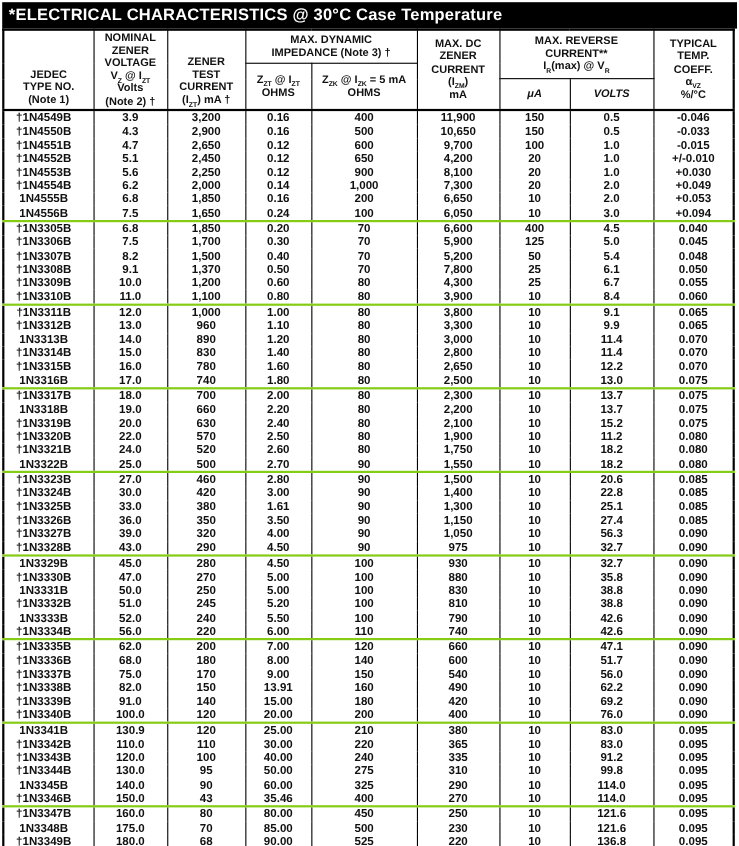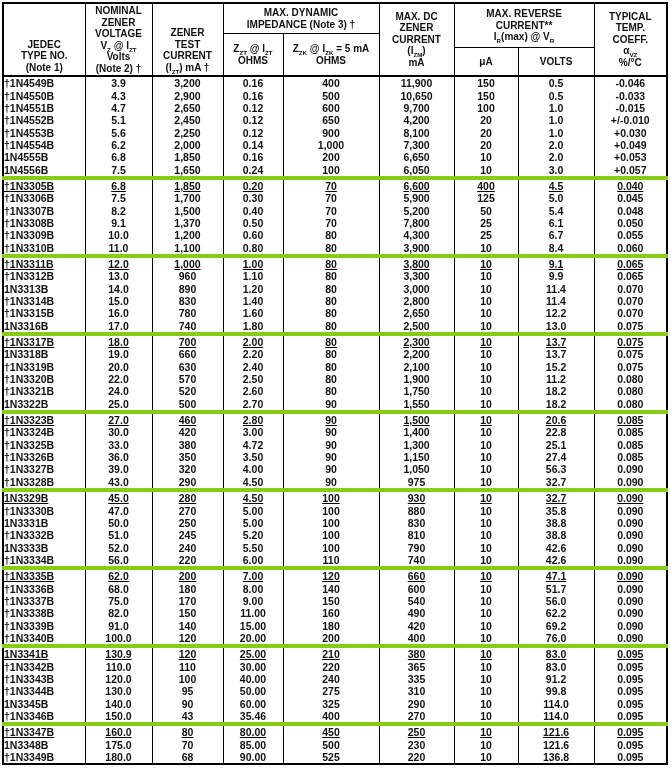--- a/index.html
+++ b/index.html
@@ -22,36 +22,37 @@
     border-left:1px solid #000;border-right:1px solid #000;
     font-weight:bold;color:#111;overflow:hidden;white-space:nowrap;
   }
   thead th{
     border:1px solid #000;
     font-size:10px;line-height:11.5px;text-align:center;
     vertical-align:middle;padding:1px 1px;
   }
   thead tr.hrow1 th{height:27px;}
   thead tr.hrow2 th{height:16px;}
-  thead tr.hrow3 th{height:25px;}
+  thead tr.hrow3 th{height:25px;font-style:italic;}
   thead th.valign-bottom{vertical-align:bottom;padding-bottom:2px;}
   thead{border-bottom:2px solid #000;}
   sub{font-size:0.62em;line-height:0;}
   tbody td{
     height:12.35px;font-size:10.5px;line-height:12px;
     text-align:center;padding:0;
   }
-  tbody td.type-col{text-align:left;padding-right:9px;}
+  tbody td.type-col{text-align:center;padding-right:9px;}
   tbody tr{border-top:none;border-bottom:none;}
-  tbody tr.group-break{border-top:4px solid #84cc16;text-decoration:underline;}
+  tbody tr.group-break{border-top:2px solid #84cc16;}
 </style>
 </head>
 <body>
 
 <div class="page">
+  <div class="title-bar">*ELECTRICAL CHARACTERISTICS @ 30°C Case Temperature</div>
 
   <table class="spec">
     <colgroup>
       <col style="width:82px">
         <col style="width:67px">
         <col style="width:71px">
       <col style="width:60px">
         <col style="width:96px">
         <col style="width:75px">
       <col style="width:64px">
@@ -157,21 +158,21 @@
         </tr>
         <tr>
           <td class="type-col">1N4556B</td>
           <td>7.5</td>
           <td>1,650</td>
           <td>0.24</td>
           <td>100</td>
           <td>6,050</td>
           <td>10</td>
           <td>3.0</td>
-          <td>+0.057</td>
+          <td>+0.094</td>
         </tr>
         <tr class="group-break">
           <td class="type-col">†1N3305B</td>
           <td>6.8</td>
           <td>1,850</td>
           <td>0.20</td>
           <td>70</td>
           <td>6,600</td>
           <td>400</td>
           <td>4.5</td>
@@ -383,21 +384,21 @@
           <td>90</td>
           <td>1,400</td>
           <td>10</td>
           <td>22.8</td>
           <td>0.085</td>
         </tr>
         <tr>
           <td class="type-col">†1N3325B</td>
           <td>33.0</td>
           <td>380</td>
-          <td>4.72</td>
+          <td>1.61</td>
           <td>90</td>
           <td>1,300</td>
           <td>10</td>
           <td>25.1</td>
           <td>0.085</td>
         </tr>
         <tr>
           <td class="type-col">†1N3326B</td>
           <td>36.0</td>
           <td>350</td>
@@ -526,21 +527,21 @@
           <td>150</td>
           <td>540</td>
           <td>10</td>
           <td>56.0</td>
           <td>0.090</td>
         </tr>
         <tr>
           <td class="type-col">†1N3338B</td>
           <td>82.0</td>
           <td>150</td>
-          <td>11.00</td>
+          <td>13.91</td>
           <td>160</td>
           <td>490</td>
           <td>10</td>
           <td>62.2</td>
           <td>0.090</td>
         </tr>
         <tr>
           <td class="type-col">†1N3339B</td>
           <td>91.0</td>
           <td>140</td>

